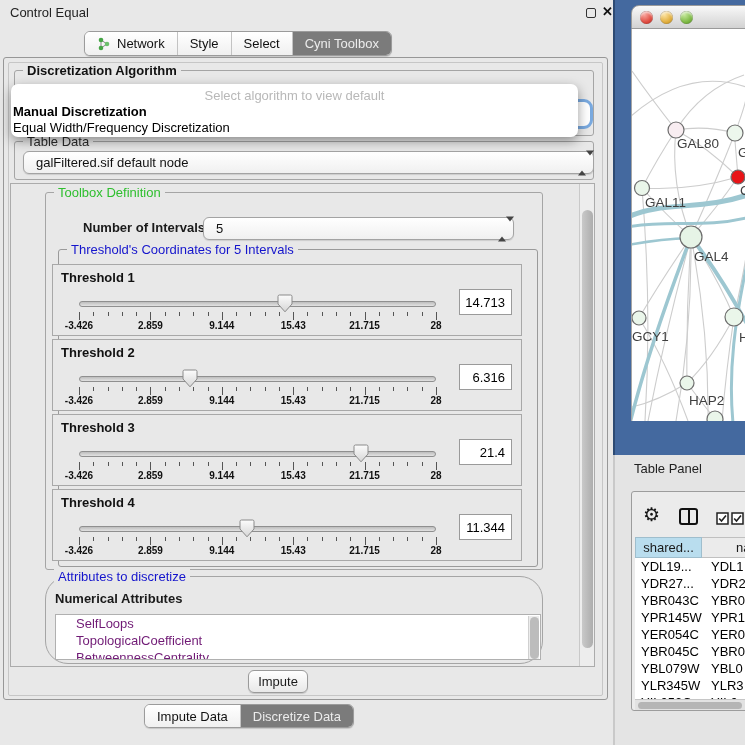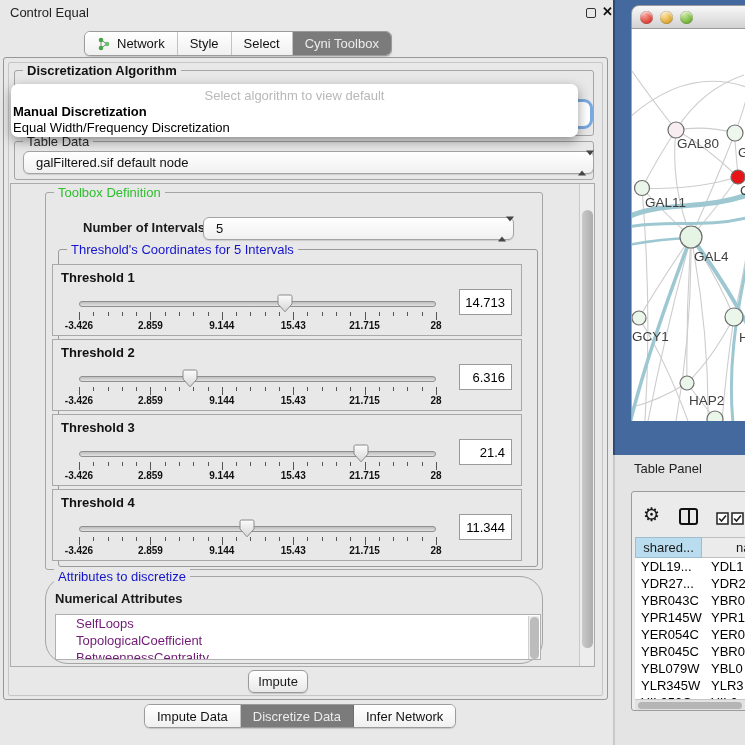--- a/index.html
+++ b/index.html
@@ -361,21 +361,20 @@
           <div class="th"></div>
         </div>
       </div>
   </div>
 
   <div class="abs apply-btn">Impute</div>
 
   <div class="abs seg" style="left:144px; top:704px; height:24px;" id="bottom-tabs">
       <div class="tab">Impute Data</div>
       <div class="tab sel">Discretize Data</div>
-      <div class="tab">Infer Network</div>
     </div>
 
   <div class="abs net-bg"></div>
   <div class="abs net-titlebar">
     <div class="light red"></div>
     <div class="light yellow"></div>
     <div class="light green"></div>
   </div>
   <div class="abs net-canvas">
     <svg id="net-svg" width="120" height="394">

